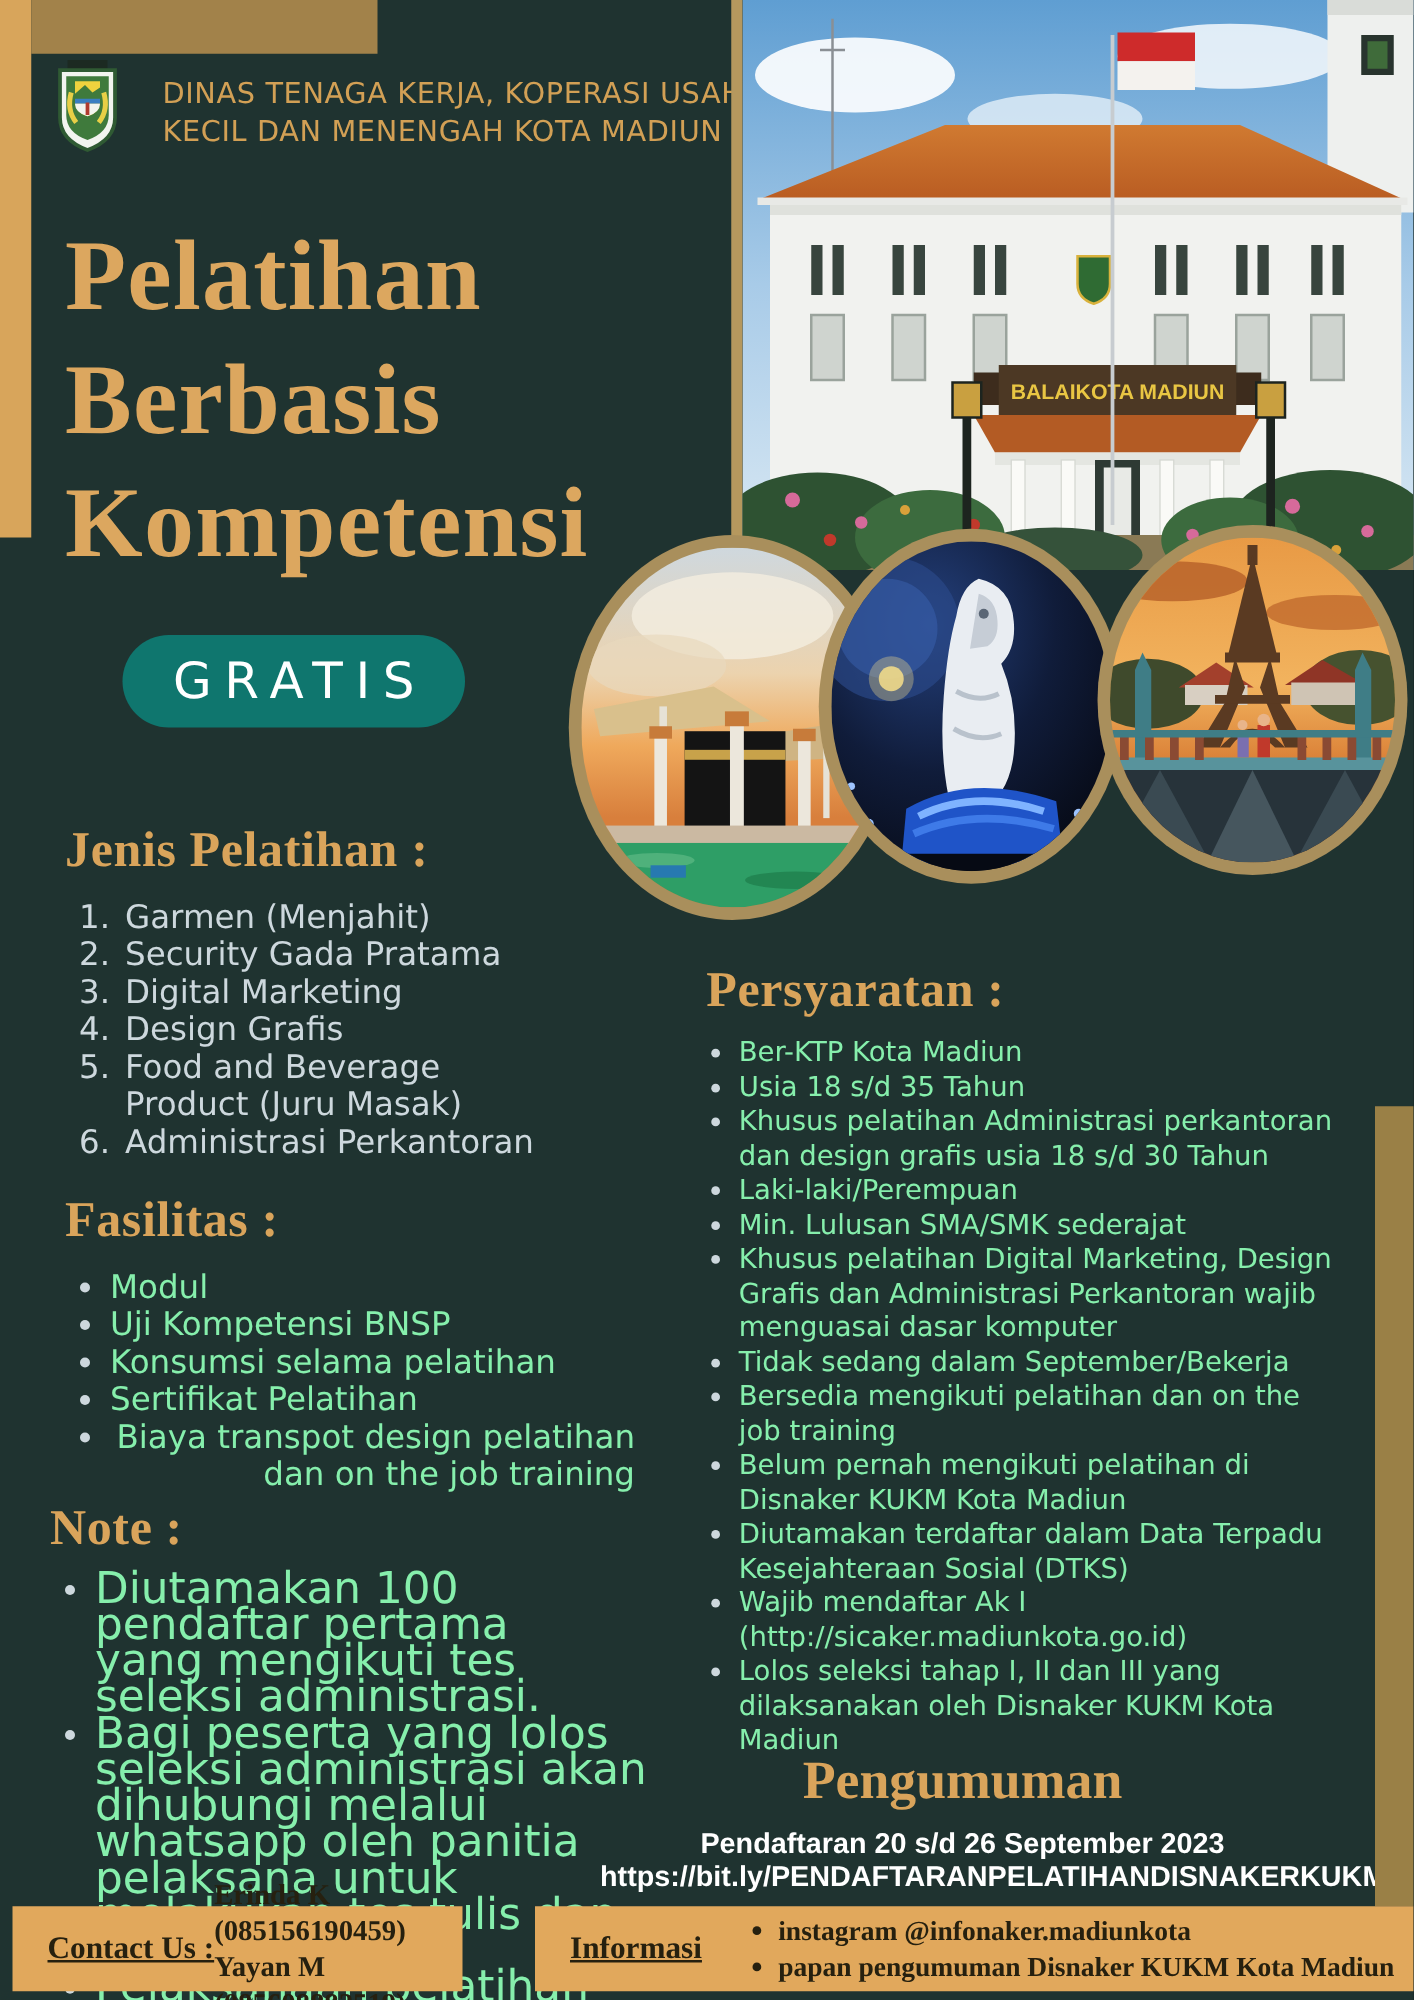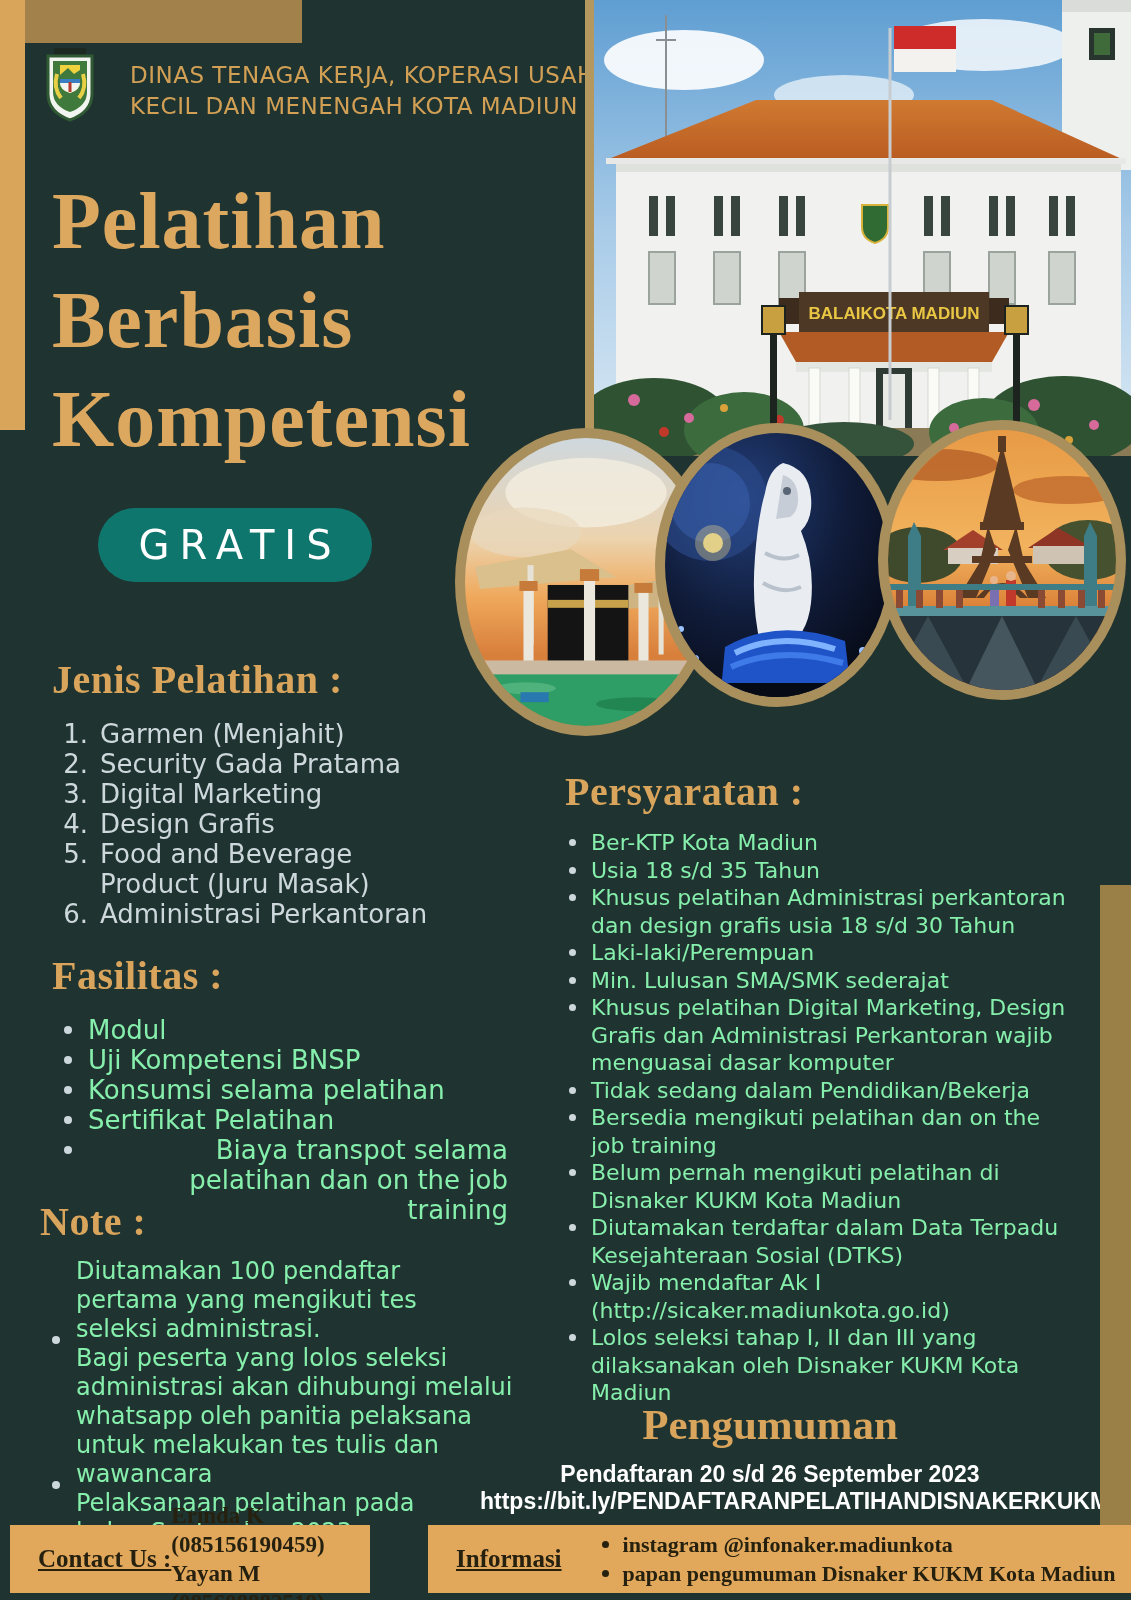--- a/index.html
+++ b/index.html
@@ -55,21 +55,21 @@
 
   
   .blist li{ display:flex; color:#86efac; }
   .blist .dot{ flex:0 0 auto; width:8px; height:8px; border-radius:50%; background:#cdd8dd;
                margin-right:16px; margin-top:11px; }
   .fasilitas{ position:absolute; left:52px; top:952px; width:470px; }
   .fasilitas ul{ list-style:none; margin-top:16px; margin-left:12px;text-align:right; }
   .fasilitas li{ font-size:26px; line-height:30px; }
   .note{ position:absolute; left:40px; top:1198px; width:500px; }
   .note ul{ list-style:none; margin-top:12px; margin-left:12px; }
-  .note li{ font-size:24px; line-height:29px;align-items:flex-end; }
+  .note li{ font-size:35px; line-height:29px; }
 
   .persyaratan{ position:absolute; left:565px; top:768px; width:520px; }
   .persyaratan ul{ list-style:none; margin-top:14px; margin-left:4px; }
   .persyaratan li{ font-size:22px; line-height:27.5px; }
   .persyaratan .dot{ width:7px; height:7px; margin-top:10px; margin-right:15px; }
   .persyaratan .t{ width:485px; }
 
   
   .pengumuman{ position:absolute; left:480px; top:1400px; width:580px; text-align:center; }
   .pengumuman .p-h{ font-family:"Liberation Serif", serif; font-weight:700; font-size:43px;
@@ -411,21 +411,21 @@
       <li>
           <span class="dot"></span>
           <span>Konsumsi selama pelatihan</span>
         </li>
       <li>
           <span class="dot"></span>
           <span>Sertifikat Pelatihan</span>
         </li>
       <li>
           <span class="dot"></span>
-          <span style="width:420px">Biaya transpot selama pelatihan dan on the job training</span>
+          <span style="width:420px">Biaya transpot design pelatihan dan on the job training</span>
         </li>
     </ul>
   </div>
 
   <div class="note">
     <div class="sec-h">Note :</div>
     <ul class="blist">
       <li>
           <span class="dot"></span>
           <span style="width:400px">Diutamakan 100 pendaftar pertama yang mengikuti tes seleksi administrasi.</span>
@@ -463,21 +463,21 @@
       <li>
           <span class="dot"></span>
           <span class="t">Min. Lulusan SMA/SMK sederajat</span>
         </li>
       <li>
           <span class="dot"></span>
           <span class="t">Khusus pelatihan Digital Marketing, Design Grafis dan Administrasi Perkantoran wajib menguasai dasar komputer</span>
         </li>
       <li>
           <span class="dot"></span>
-          <span class="t">Tidak sedang dalam Pendidikan/Bekerja</span>
+          <span class="t">Tidak sedang dalam September/Bekerja</span>
         </li>
       <li>
           <span class="dot"></span>
           <span class="t">Bersedia mengikuti pelatihan dan on the job training</span>
         </li>
       <li>
           <span class="dot"></span>
           <span class="t">Belum pernah mengikuti pelatihan di Disnaker KUKM Kota Madiun</span>
         </li>
       <li>

